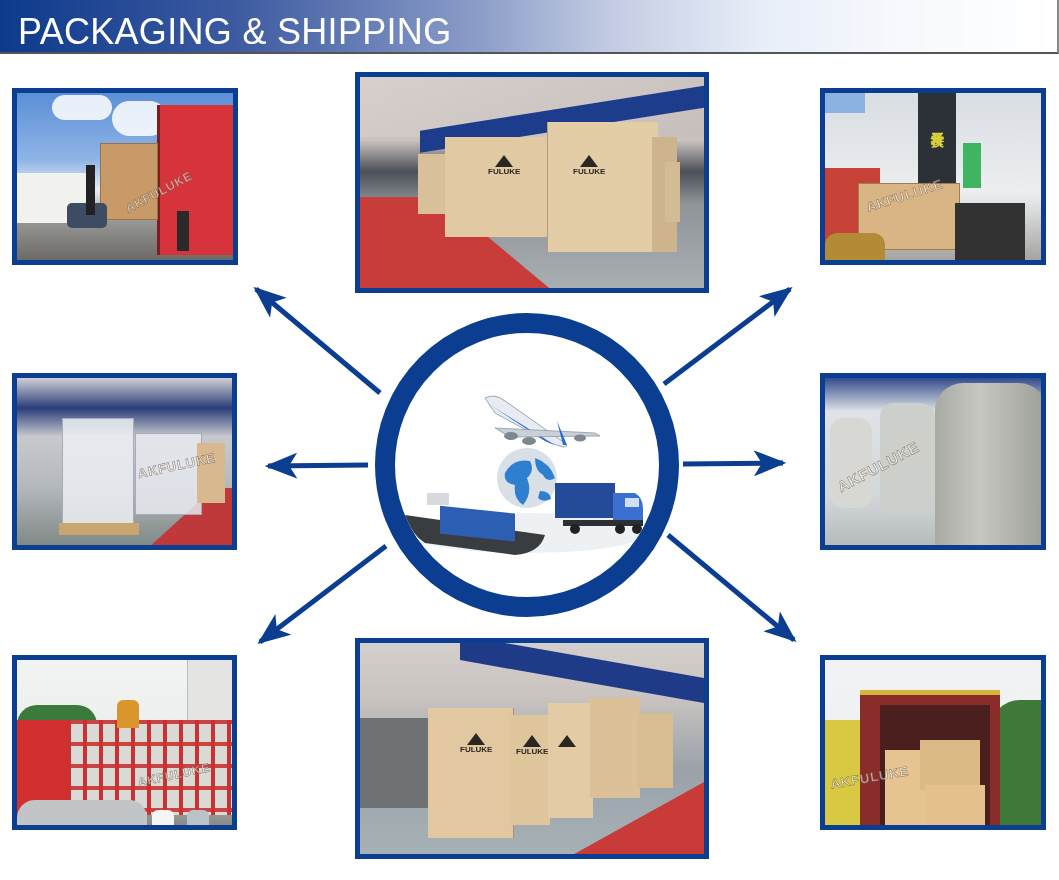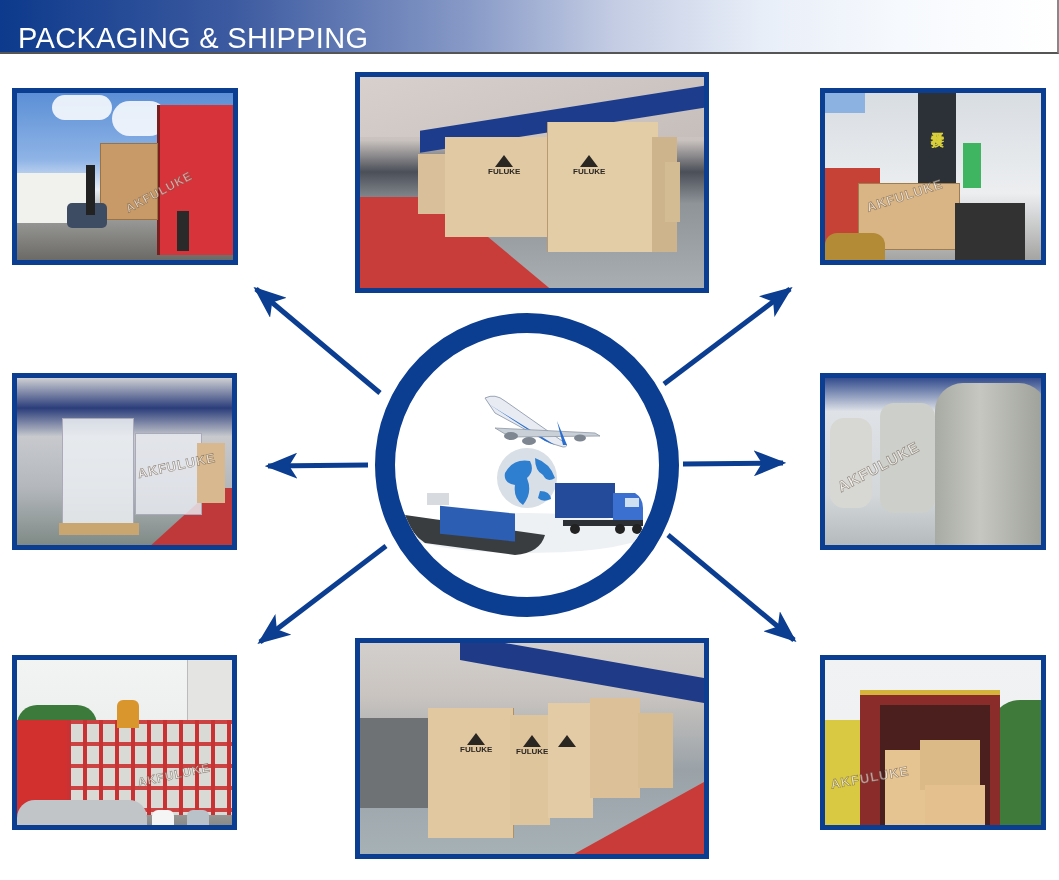--- a/index.html
+++ b/index.html
@@ -8,22 +8,22 @@
     background: #ffffff;
     font-family: "Liberation Sans", sans-serif;
   }
   .banner {
     position: absolute; left: 0; top: 0; width: 1057px; height: 52px;
     background: linear-gradient(90deg, #0d3a8c 0%, #3c5aa0 22%, #8a9cc8 45%, #c3cce3 58%, #e8eef8 72%, #f6f9fd 85%, #ffffff 100%);
     border-bottom: 2px solid #555;
     border-right: 2px solid #888;
   }
   .banner-title {
-    position: absolute; left: 18px; top: 22px;
-    font-size: 29px; font-weight: normal; color: #ffffff; letter-spacing: 0.3px;
+    position: absolute; left: 18px; top: 11px;
+    font-size: 36px; font-weight: normal; color: #ffffff; letter-spacing: 0.3px;
     font-family: "Liberation Sans", sans-serif;
   }
   .photo {
     position: absolute; box-sizing: border-box;
     border: 5px solid #0b3d91; overflow: hidden; background: #ccc;
   }
   .photo .scene { position: absolute; inset: 0; }
   .watermark {
     position: absolute; font-family: "Liberation Sans", sans-serif; font-weight: bold;
     color: rgba(255,255,255,0.55); -webkit-text-stroke: 0.6px rgba(90,70,50,0.6);

